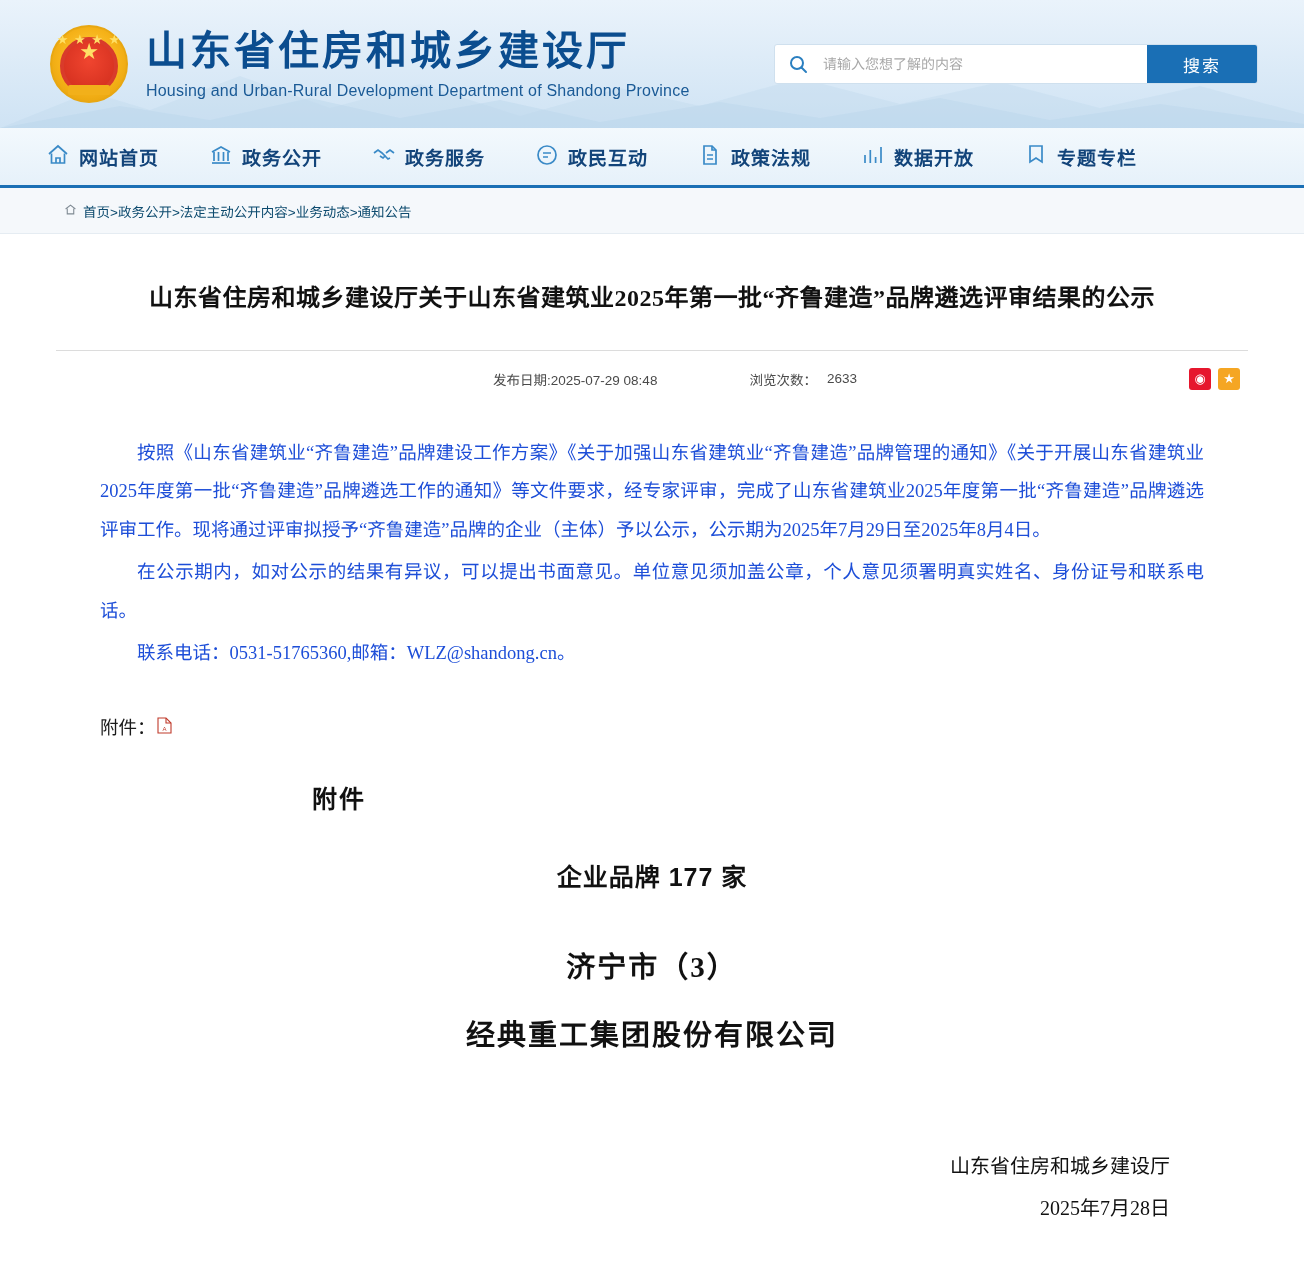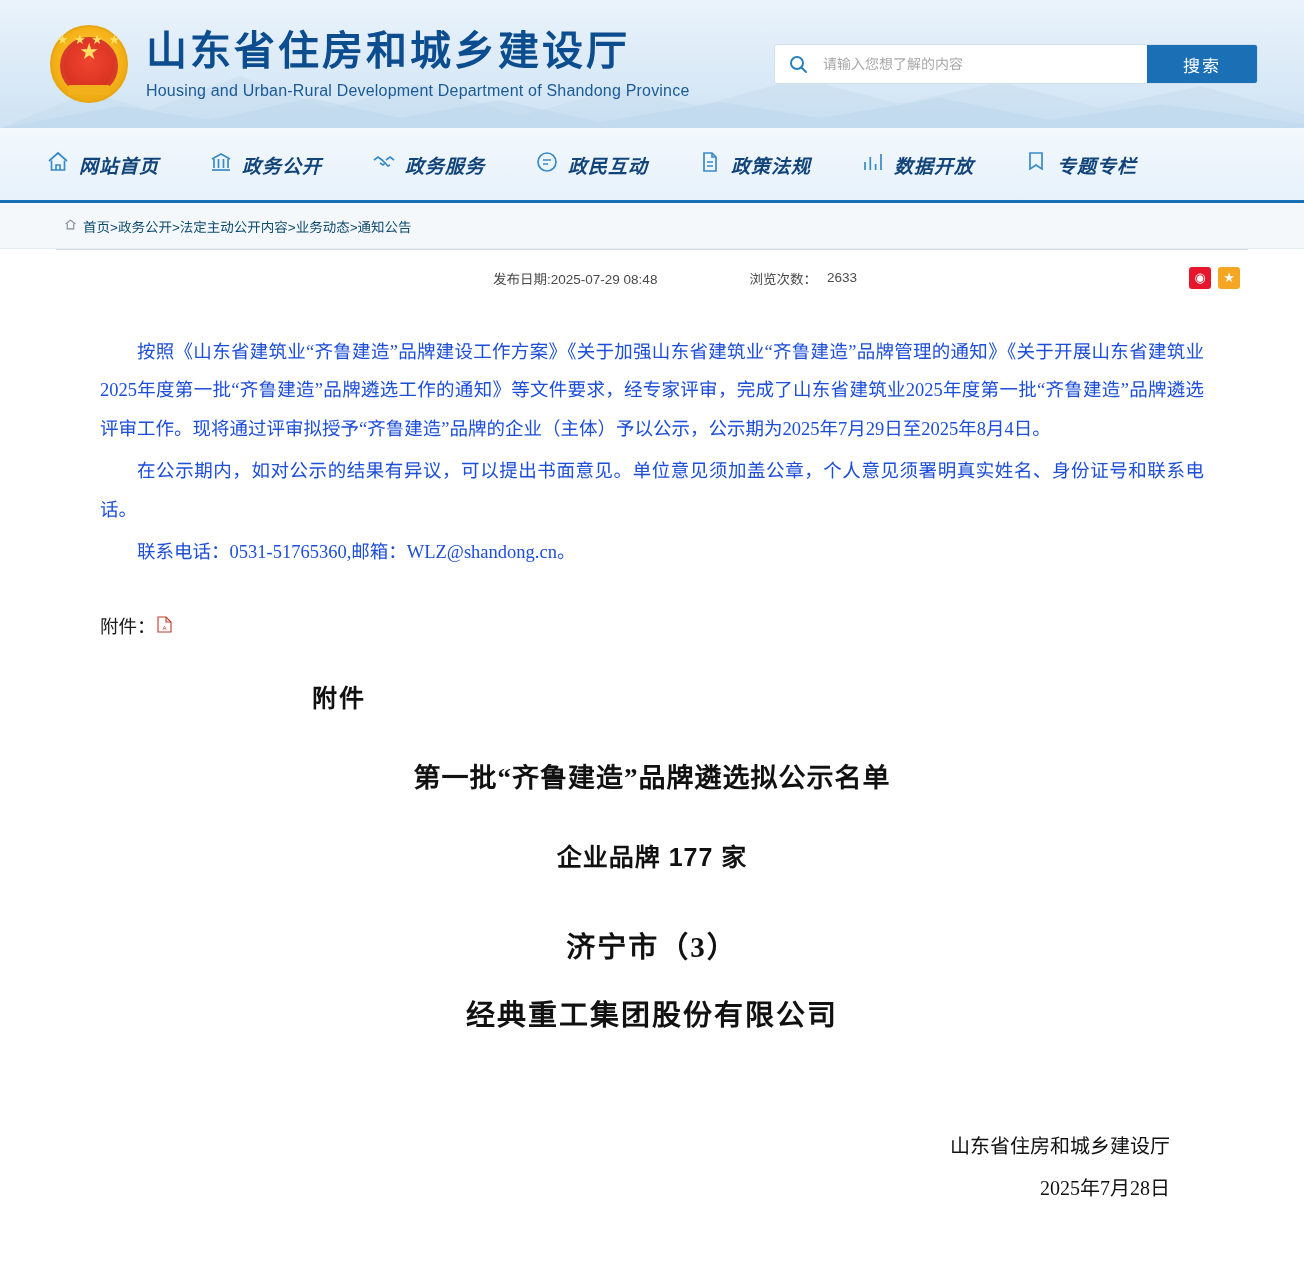--- a/index.html
+++ b/index.html
@@ -138,27 +138,26 @@
     color: #ffffff;
     border: 0;
     font-size: 17px;
     letter-spacing: 2px;
     cursor: pointer;
     font-family: "Liberation Sans", sans-serif;
   }
 
   
   .nav {
-    height: 75px;
+    height: 60px;
     background: linear-gradient(180deg, #f3f9fd 0%, #e6f1fa 100%);
     border-bottom: 3px solid #1a6fb5;
     display: flex;
     align-items: center;
     padding: 5px 46px;
-    font-style: italic;
   }
   .nav-item {
     display: flex;
     align-items: center;
     gap: 9px;
     margin-right: 50px;
     cursor: pointer;
     white-space: nowrap;
   }
   .nav-item:last-child { margin-right: 0; }
@@ -420,20 +419,21 @@
     <svg width="13" height="13" viewBox="0 0 24 24" fill="none" stroke="#7f8a93" stroke-width="2">
       <path d="M3 11 L12 4 L21 11"></path>
         <path d="M6 10 v10 h12 v-10"></path>
     </svg>
   </span>
   <span>首页&gt;政务公开&gt;法定主动公开内容&gt;业务动态&gt;通知公告</span>
 </div>
 
 <div class="article">
 
+  <div class="art-title">山东省住房和城乡建设厅关于山东省建筑业2025年第一批“齐鲁建造”品牌遴选评审结果的公示</div>
 
   <div class="meta-bar">
     <span class="meta-item">发布日期:2025-07-29 08:48</span>
     <span class="meta-item">浏览次数：</span>
     <span class="meta-views-num" style="margin-left:-36px">2633</span>
     <span class="meta-share">
       <span class="share-ico share-weibo">◉</span>
       <span class="share-ico share-star">★</span>
     </span>
   </div>
@@ -450,21 +450,20 @@
       <svg width="15" height="17" viewBox="0 0 15 17">
         <path d="M1 1 h8 l5 5 v10 H1 Z" fill="#ffffff" stroke="#c03a2b" stroke-width="1.1"></path>
         <path d="M9 1 v5 h5" fill="none" stroke="#c03a2b" stroke-width="1.1"></path>
         <text x="7.5" y="13.5" font-size="6" text-anchor="middle" fill="#c03a2b" font-family="Liberation Sans, sans-serif">A</text>
       </svg>
     </span>
   </div>
 
   <div class="doc-preview">
     <div class="doc-attach-label">附件</div>
-    <div class="doc-h1">第一批“齐鲁建造”品牌遴选拟公示名单</div>
     <div class="doc-h2">企业品牌 177 家</div>
     <div class="doc-city">济宁市（3）</div>
     <div class="doc-company">经典重工集团股份有限公司</div>
     <div class="doc-sign">
       <div>山东省住房和城乡建设厅</div>
       <div>2025年7月28日</div>
     </div>
   </div>
 
 </div>

